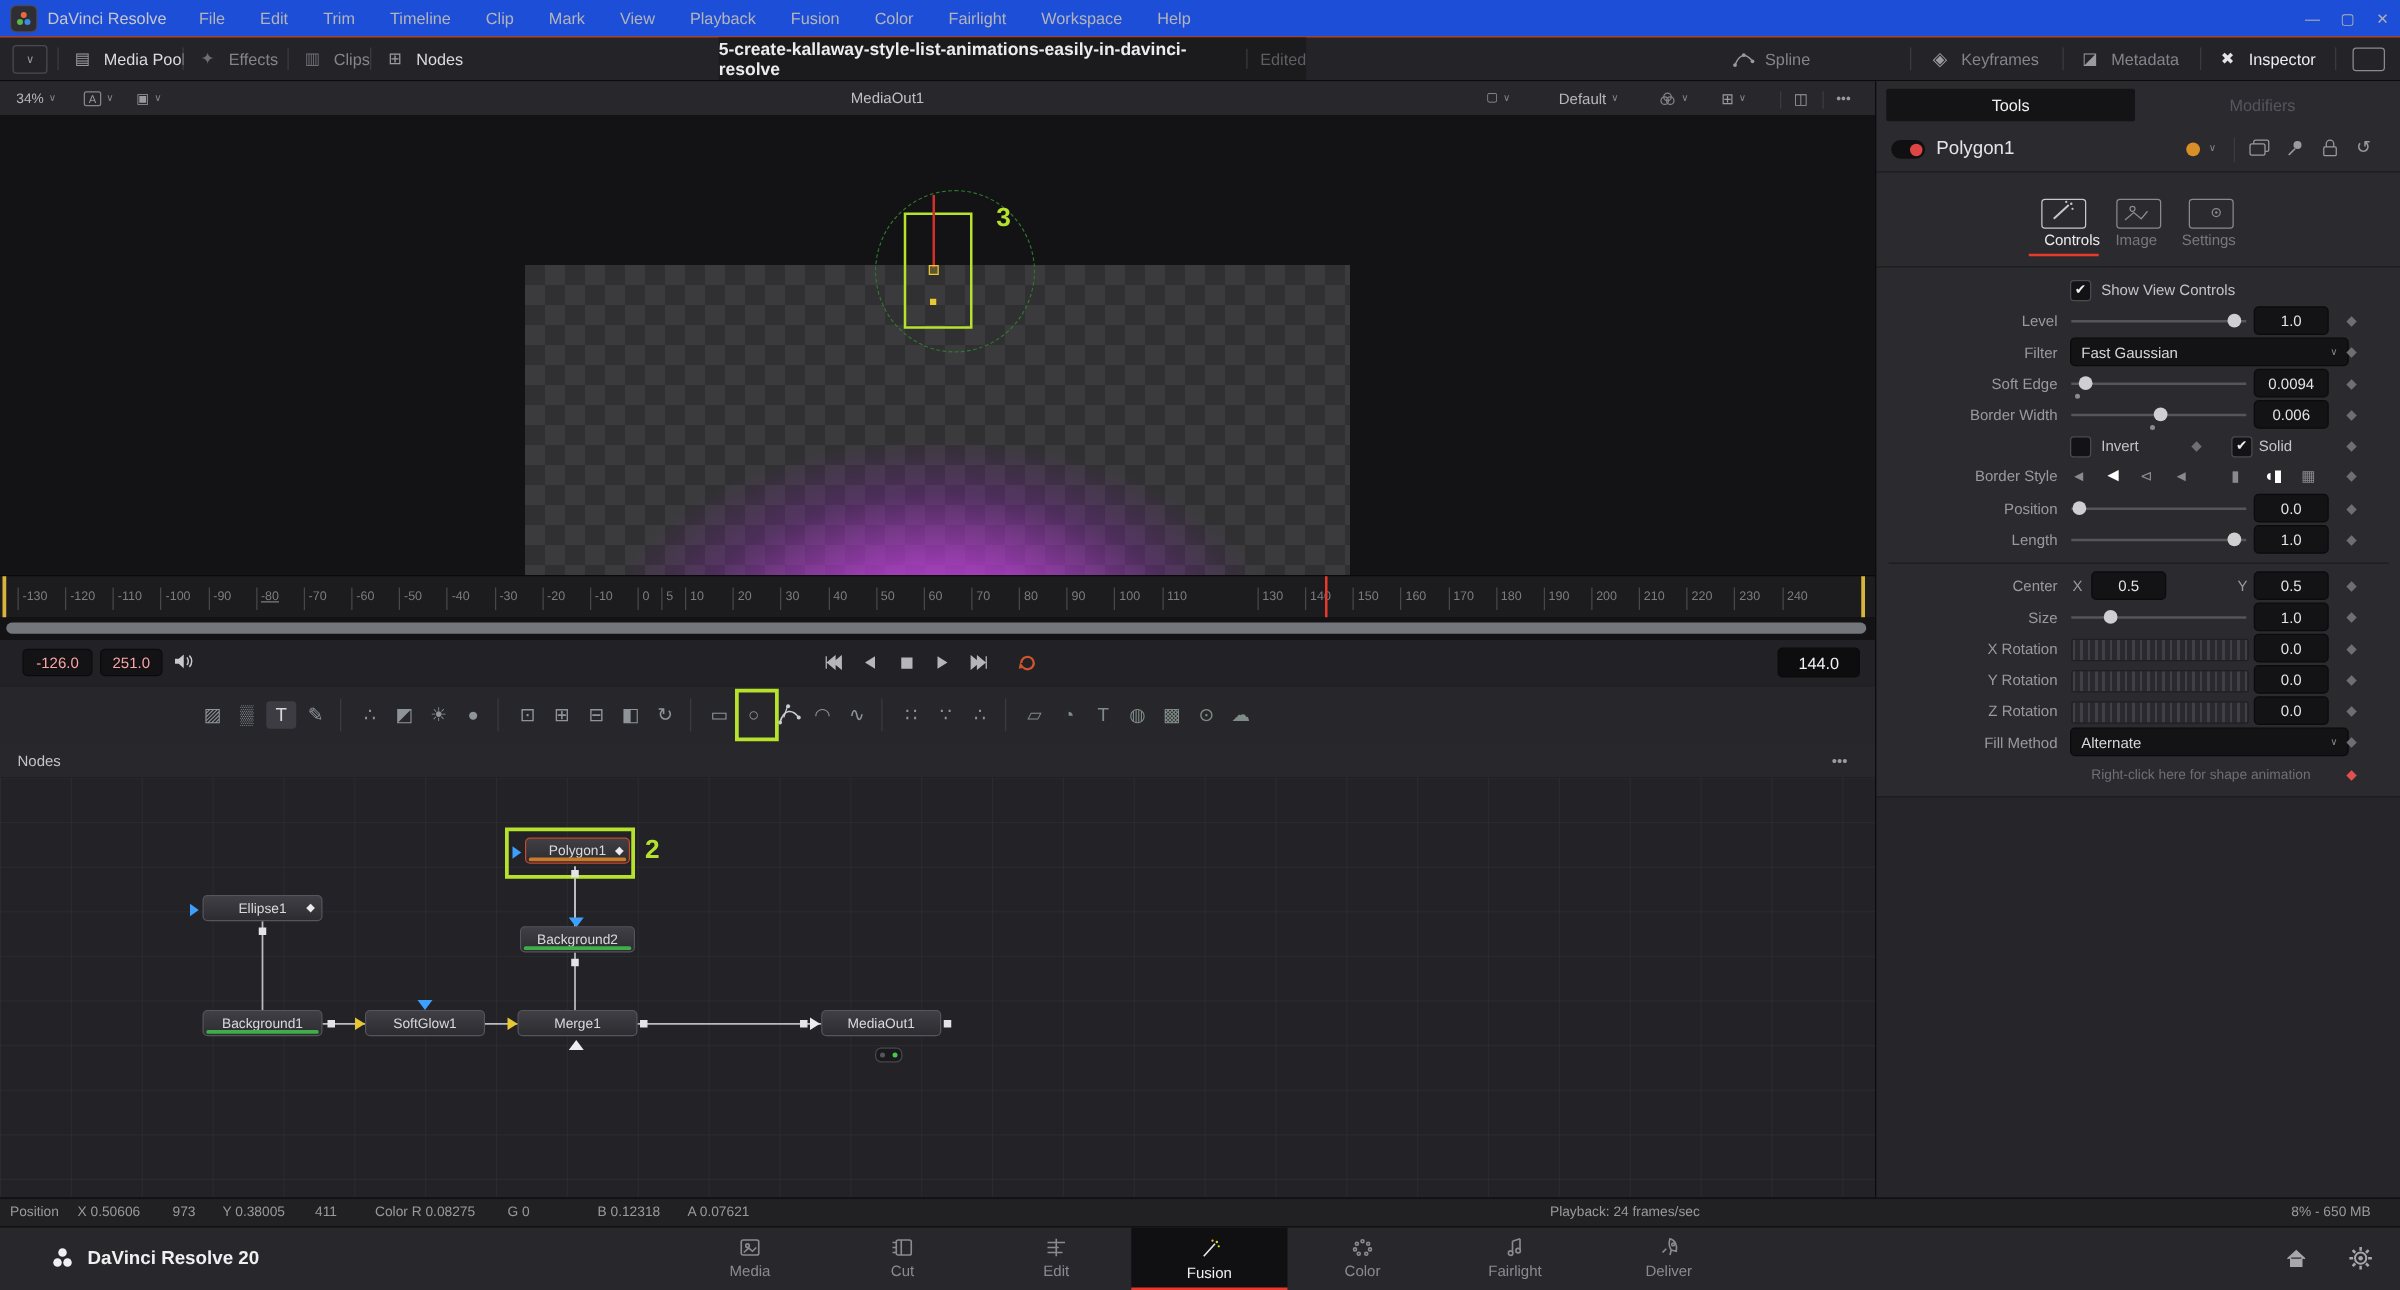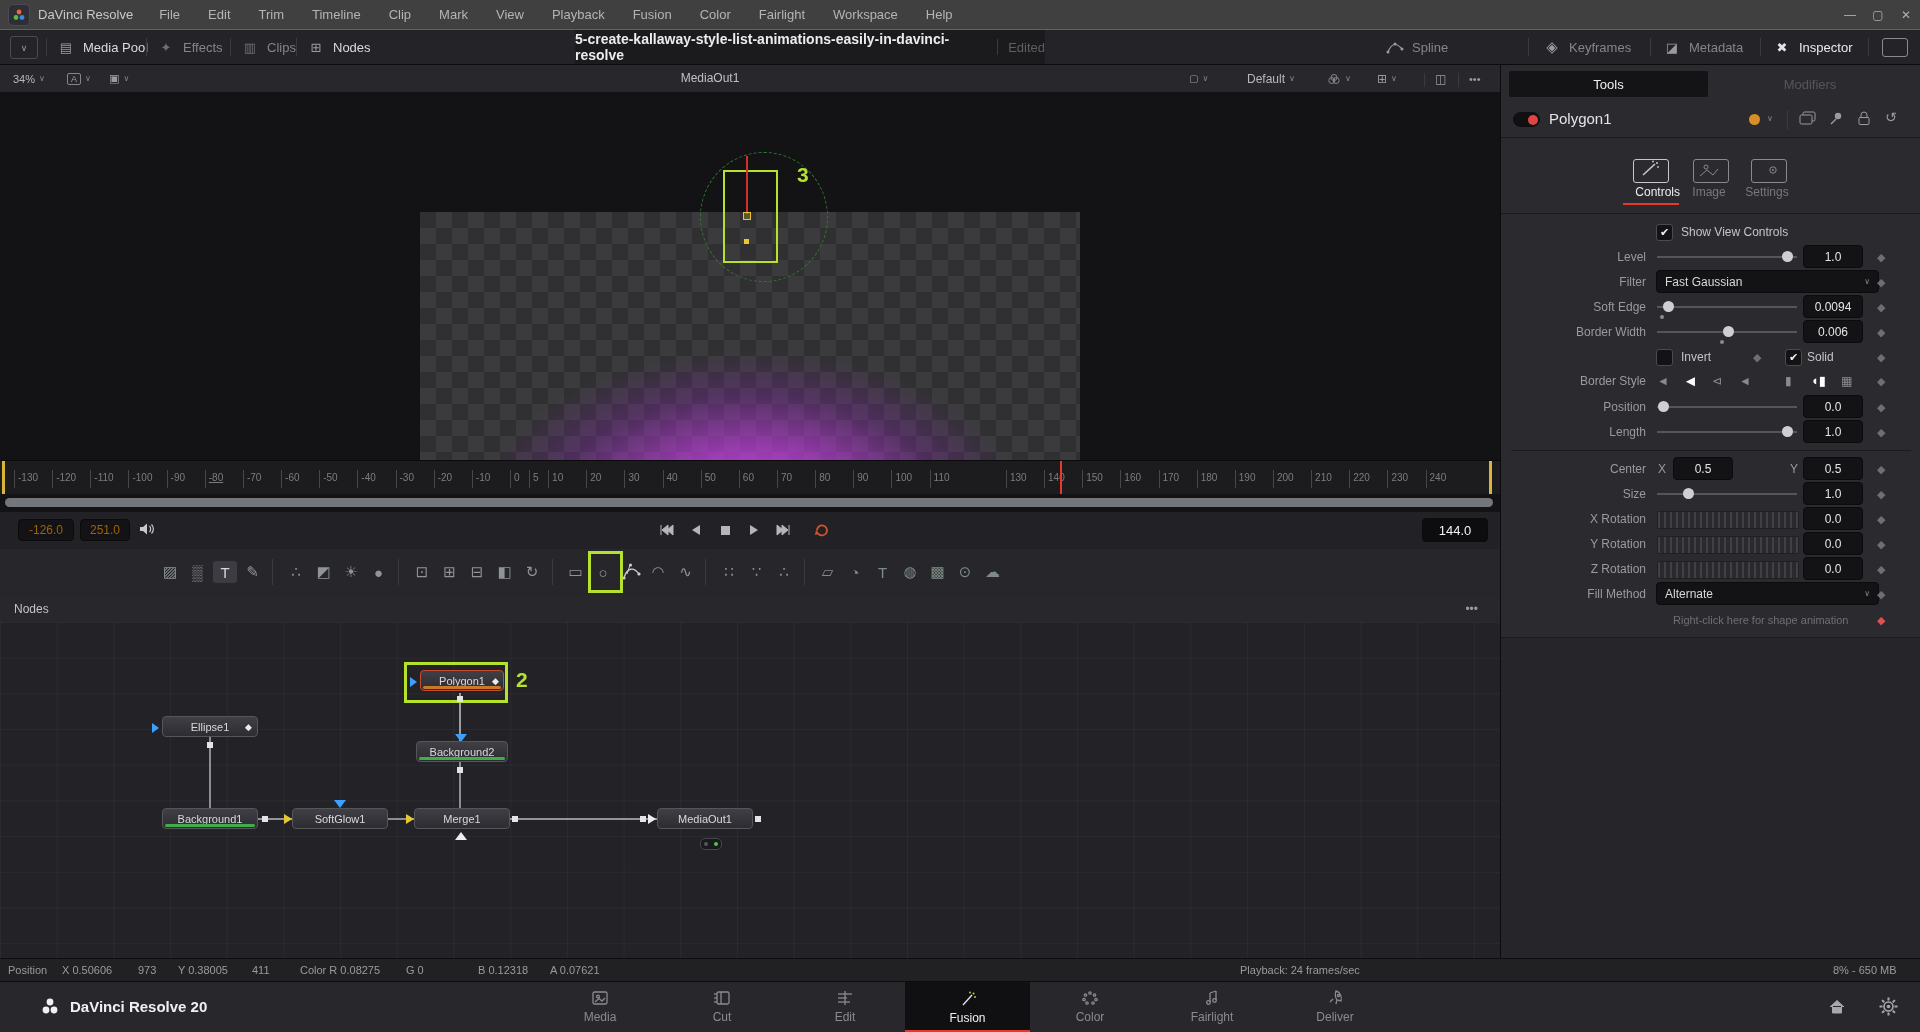--- a/index.html
+++ b/index.html
@@ -4,21 +4,21 @@
 <style>
   html,body{margin:0;padding:0;background:#101013;}
   #app{position:relative;width:1920px;height:1032px;overflow:hidden;background:#1b1b1e;
        font-family:"Liberation Sans","DejaVu Sans",sans-serif;color:#c8c8cc;
        -webkit-font-smoothing:antialiased;user-select:none;}
   .abs{position:absolute;}
   .flex{display:flex;align-items:center;}
   .dim{color:#84848a;} .dimmer{color:#5e5e64;}
   .sep-v{width:1px;background:#3a3a40;}
   
-  #menubar{left:0;top:0;width:1920px;height:29px;background:#404040;border-bottom:6px solid #c2410c;font-size:13px;color:#b4b4b8;}
+  #menubar{left:0;top:0;width:1920px;height:29px;background:#1d4ed8;border-bottom:6px solid #c2410c;font-size:13px;color:#b4b4b8;}
   #menubar .item{padding:0 14px;height:29px;display:flex;align-items:center;cursor:default;}
   #menubar .brand{font-size:13px;color:#c8c8cc;padding:0 12px 0 8px;}
   #app-logo{width:20px;height:20px;border-radius:5px;background:#2e2e34;border:1px solid #4a4a52;margin-left:8px;display:flex;align-items:center;justify-content:center;}
   #win-controls span{width:28px;text-align:center;font-size:12px;color:#b0b0b4;}
   
   #topbar{left:0;top:30px;width:1920px;height:34px;background:#242428;border-bottom:1px solid #0c0c0e;}
   .tb-btn{display:flex;align-items:center;gap:7px;font-size:13px;height:34px;}
   .tb-ico{width:20px;height:16px;display:flex;align-items:center;justify-content:center;color:#9a9aa0;font-size:13px;}
   #title-wrap{left:575px;top:30px;width:470px;height:34px;background:#1b1b1e;display:flex;align-items:center;justify-content:center;gap:10px;}
   #proj-title{font-size:14px;font-weight:bold;color:#ececee;}
@@ -39,21 +39,21 @@
   .dmd{position:absolute;left:376px;color:#6e6e74;font-size:11px;line-height:24px;}
   .wheel{position:absolute;left:156px;top:4px;width:140px;height:16px;border-radius:2px;
     background:repeating-linear-gradient(90deg,#404046 0 2px,#2a2a2e 2px 6px);border:1px solid #202024;}
   .ckb{position:absolute;width:15px;height:15px;top:4px;background:#131316;border:1px solid #4a4a50;border-radius:3px;color:#f0f0f0;font-size:11px;line-height:15px;text-align:center;}
   .irow{position:absolute;left:0;width:419px;height:24px;}
   
   #ruler{left:0;top:460px;width:1500px;height:33px;background:#1c1c1f;border-top:1px solid #0a0a0c;border-bottom:1px solid #0a0a0c;}
   .rlab{position:absolute;top:9px;font-size:10px;color:#7c7c82;border-left:1px solid #46464c;padding-left:3px;height:18px;line-height:16px;}
   #scrollrow{left:0;top:494px;width:1500px;height:18px;background:#131316;}
   #transport{left:0;top:512px;width:1500px;height:37px;background:#222226;border-bottom:1px solid #0c0c0e;}
-  .tbox{position:absolute;top:7px;height:20px;background:#131316;border:1px solid #0b0b0d;border-radius:4px;color:#a16207;font-size:12px;display:flex;align-items:center;justify-content:center;}
+  .tbox{position:absolute;top:7px;height:20px;background:#131316;border:1px solid #0b0b0d;border-radius:4px;color:#fca5a5;font-size:12px;display:flex;align-items:center;justify-content:center;}
   .tr-btn{width:24px;height:20px;display:flex;align-items:center;justify-content:center;color:#b6b6ba;}
   
   #fxbar{left:0;top:549px;width:1500px;height:47px;background:#27272b;border-bottom:1px solid #0c0c0e;}
   .fxi{position:absolute;top:12px;width:24px;height:22px;display:flex;align-items:center;justify-content:center;font-size:15px;color:#8e949a;}
   
   #nodeshead{left:0;top:596px;width:1500px;height:26px;background:#28282c;border-bottom:1px solid #0c0c0e;font-size:12px;}
   #graph{left:0;top:622px;width:1500px;height:336px;background:#232327;
     background-image:linear-gradient(to right,rgba(255,255,255,.035) 1px,transparent 1px),linear-gradient(to bottom,rgba(255,255,255,.035) 1px,transparent 1px);
     background-size:56.7px 35.7px;}
   .node{position:absolute;height:21px;border-radius:4px;background:linear-gradient(#3f3f45,#2c2c31);

